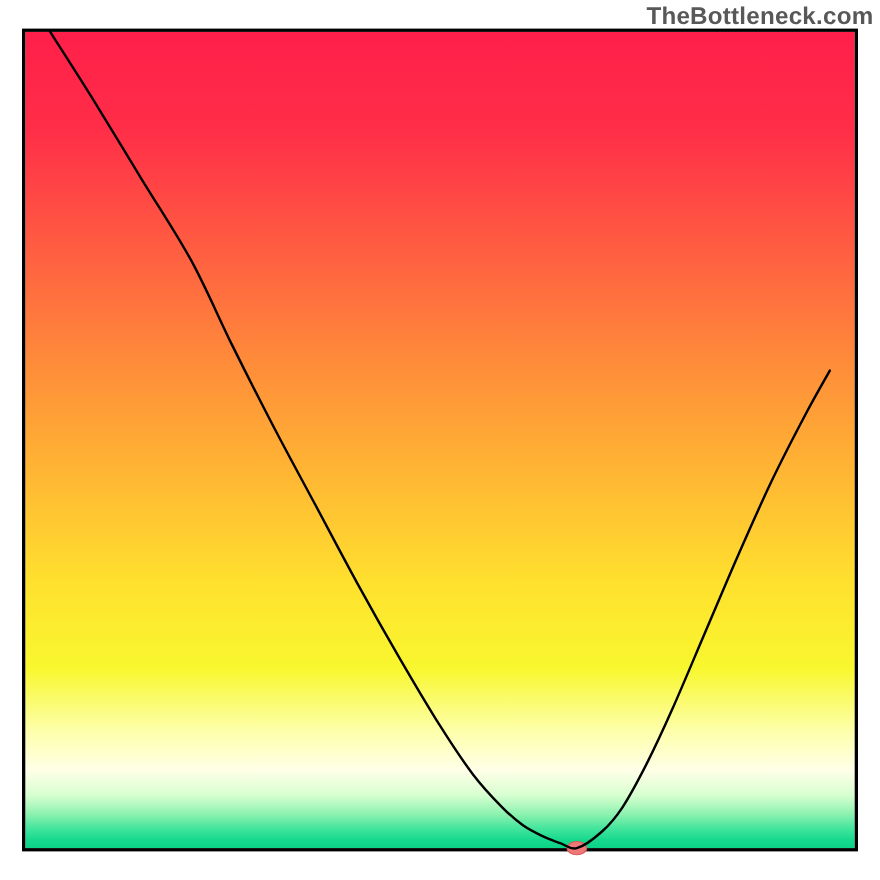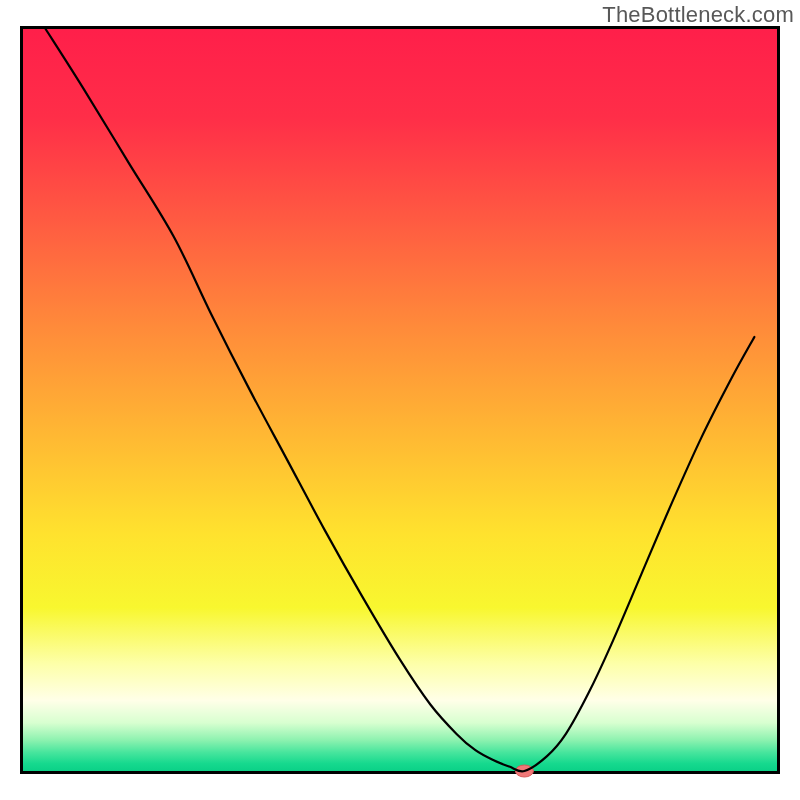--- a/index.html
+++ b/index.html
@@ -14,21 +14,21 @@
     position: relative;
     width: 800px;
     height: 800px;
   }
   .watermark {
     position: absolute;
     top: 2px;
     right: 6px;
     color: #585858;
     font-size: 22px;
-    font-weight: 400;
+    font-weight: 700;
     letter-spacing: 0.2px;
   }
   svg {
     display: block;
   }
 </style>
 </head>
 <body>
 <div class="container">
 

